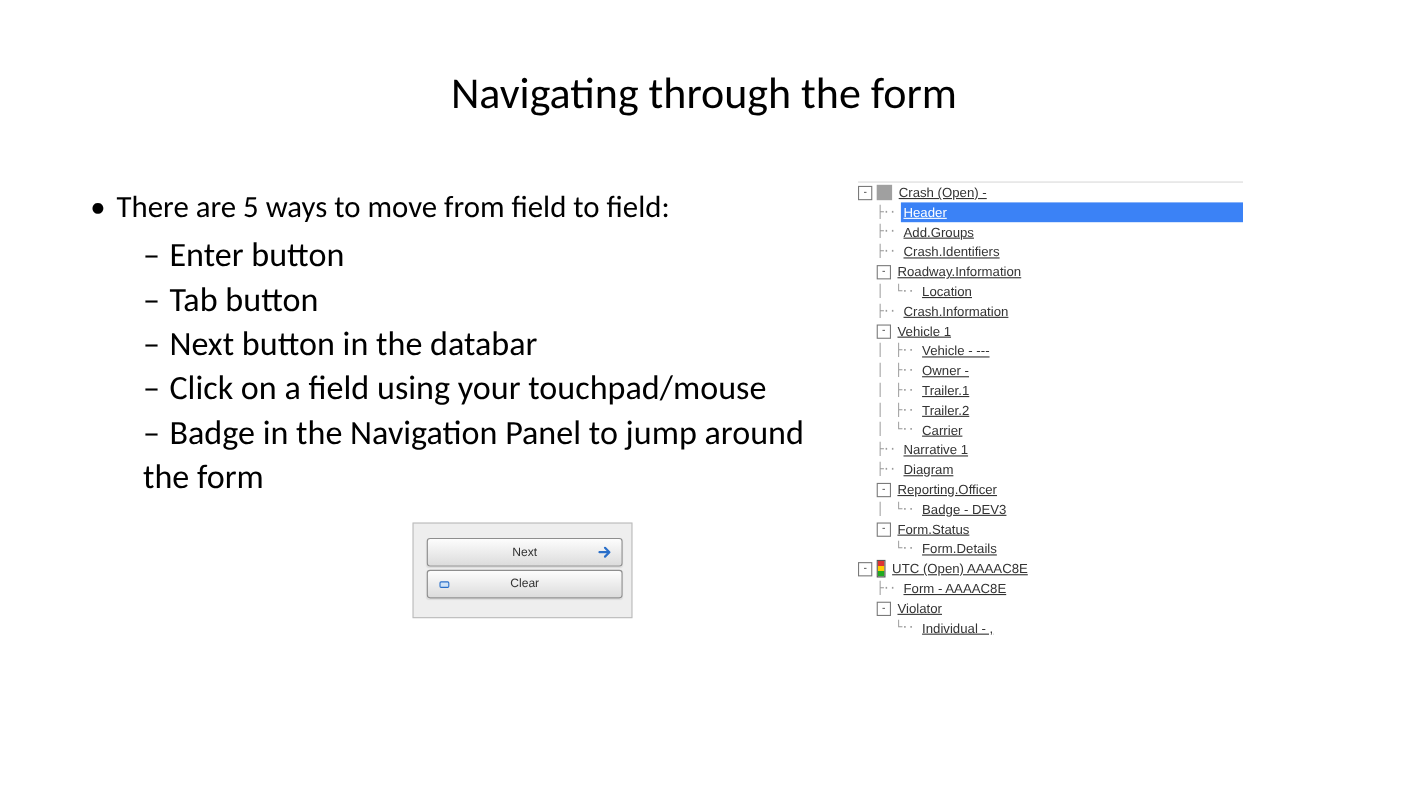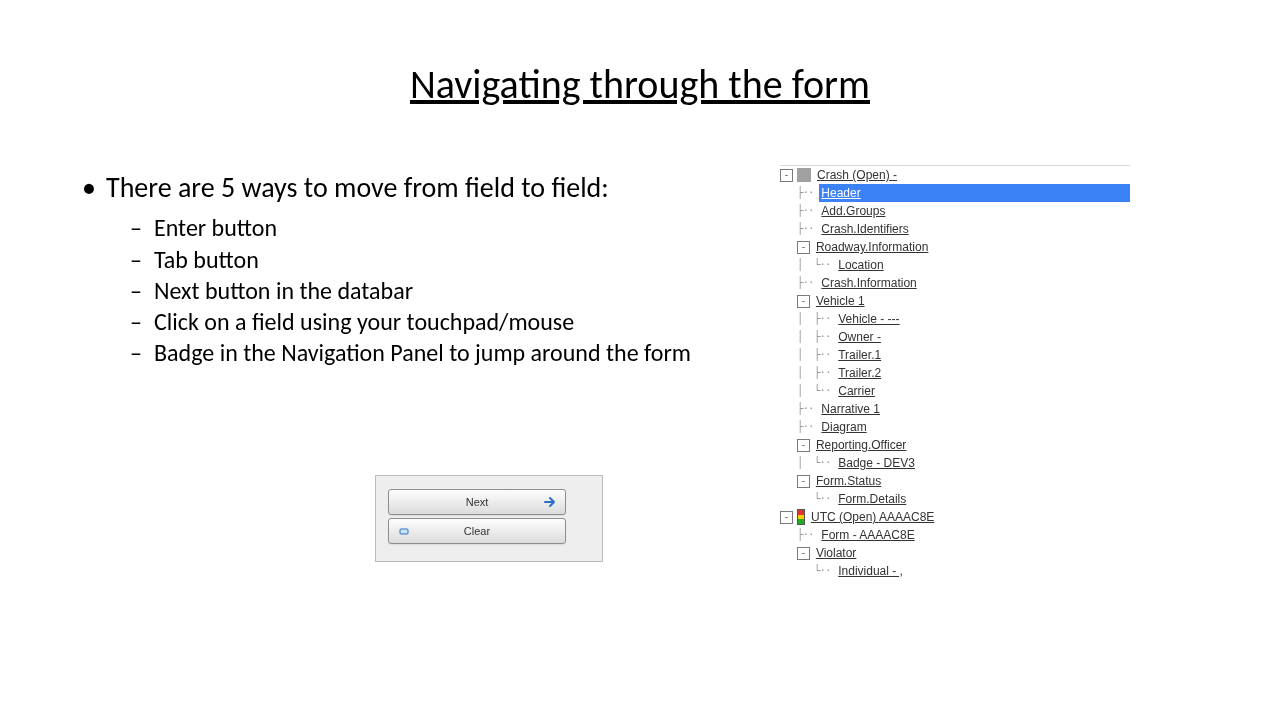--- a/index.html
+++ b/index.html
@@ -1,24 +1,24 @@
 <!DOCTYPE html>
 <html><head>
 <meta charset="utf-8">
 <style>
   html,body{margin:0;padding:0;width:1280px;height:720px;background:#fff;font-family:"Calibri","Segoe UI",Arial,sans-serif;color:#000;}
   .slide{position:relative;width:1280px;height:720px;}
-  .title{position:absolute;top:60px;left:0;width:1280px;text-align:center;font-size:40px;font-weight:400;text-decoration:underline;}
+  .title{position:absolute;top:60px;left:0;width:1280px;text-align:center;font-size:40px;font-weight:400;}
   .body{position:absolute;top:170px;left:82px;width:670px;font-size:28px;line-height:1.3;}
   .bullet{display:flex;margin-bottom:6px;}
   .bullet .dot{width:24px;flex:none;}
-  .sub{margin-left:48px;font-size:24px;line-height:1.3;}
+  .sub{margin-left:48px;font-size:31px;line-height:1.3;}
   .sub .dash{display:inline-block;width:24px;}
   
-  .databar{position:absolute;top:475px;left:375px;width:228px;background:#eee;border:1px solid #bbb;padding:10px 12px 14px 12px;box-sizing:border-box;}
+  .databar{position:absolute;top:475px;left:375px;width:200px;background:#eee;border:1px solid #bbb;padding:10px 12px 14px 12px;box-sizing:border-box;}
   .dbtn{display:flex;align-items:center;justify-content:center;position:relative;width:176px;height:24px;margin:3px 0;border:1px solid #8e8e8e;border-radius:3px;background:linear-gradient(#fdfdfd,#dcdcdc);font:11px "Segoe UI",Arial,sans-serif;color:#333;box-shadow:0 1px 1px rgba(0,0,0,.08);}
   .dbtn .lbl{flex:1;text-align:center;}
   .dbtn .ico{position:absolute;display:flex;align-items:center;justify-content:center;width:18px;height:18px;}
   .ico-right{right:6px;}
   .ico-left{left:6px;}
   
   .tree{position:absolute;top:165px;left:780px;width:350px;font:12px/18px "Segoe UI",Tahoma,sans-serif;color:#333;background:#fff;border-top:1px solid #d9d9d9;}
   .tree .row{display:flex;align-items:center;height:18px;white-space:nowrap;}
   .tree .conn{color:#9a9a9a;font-family:monospace;font-size:11px;letter-spacing:-1px;}
   .tree .exp{display:inline-flex;align-items:center;justify-content:center;width:11px;height:11px;border:1px solid #7a7a7a;font:9px/9px monospace;color:#333;margin-right:4px;background:#fff;}

